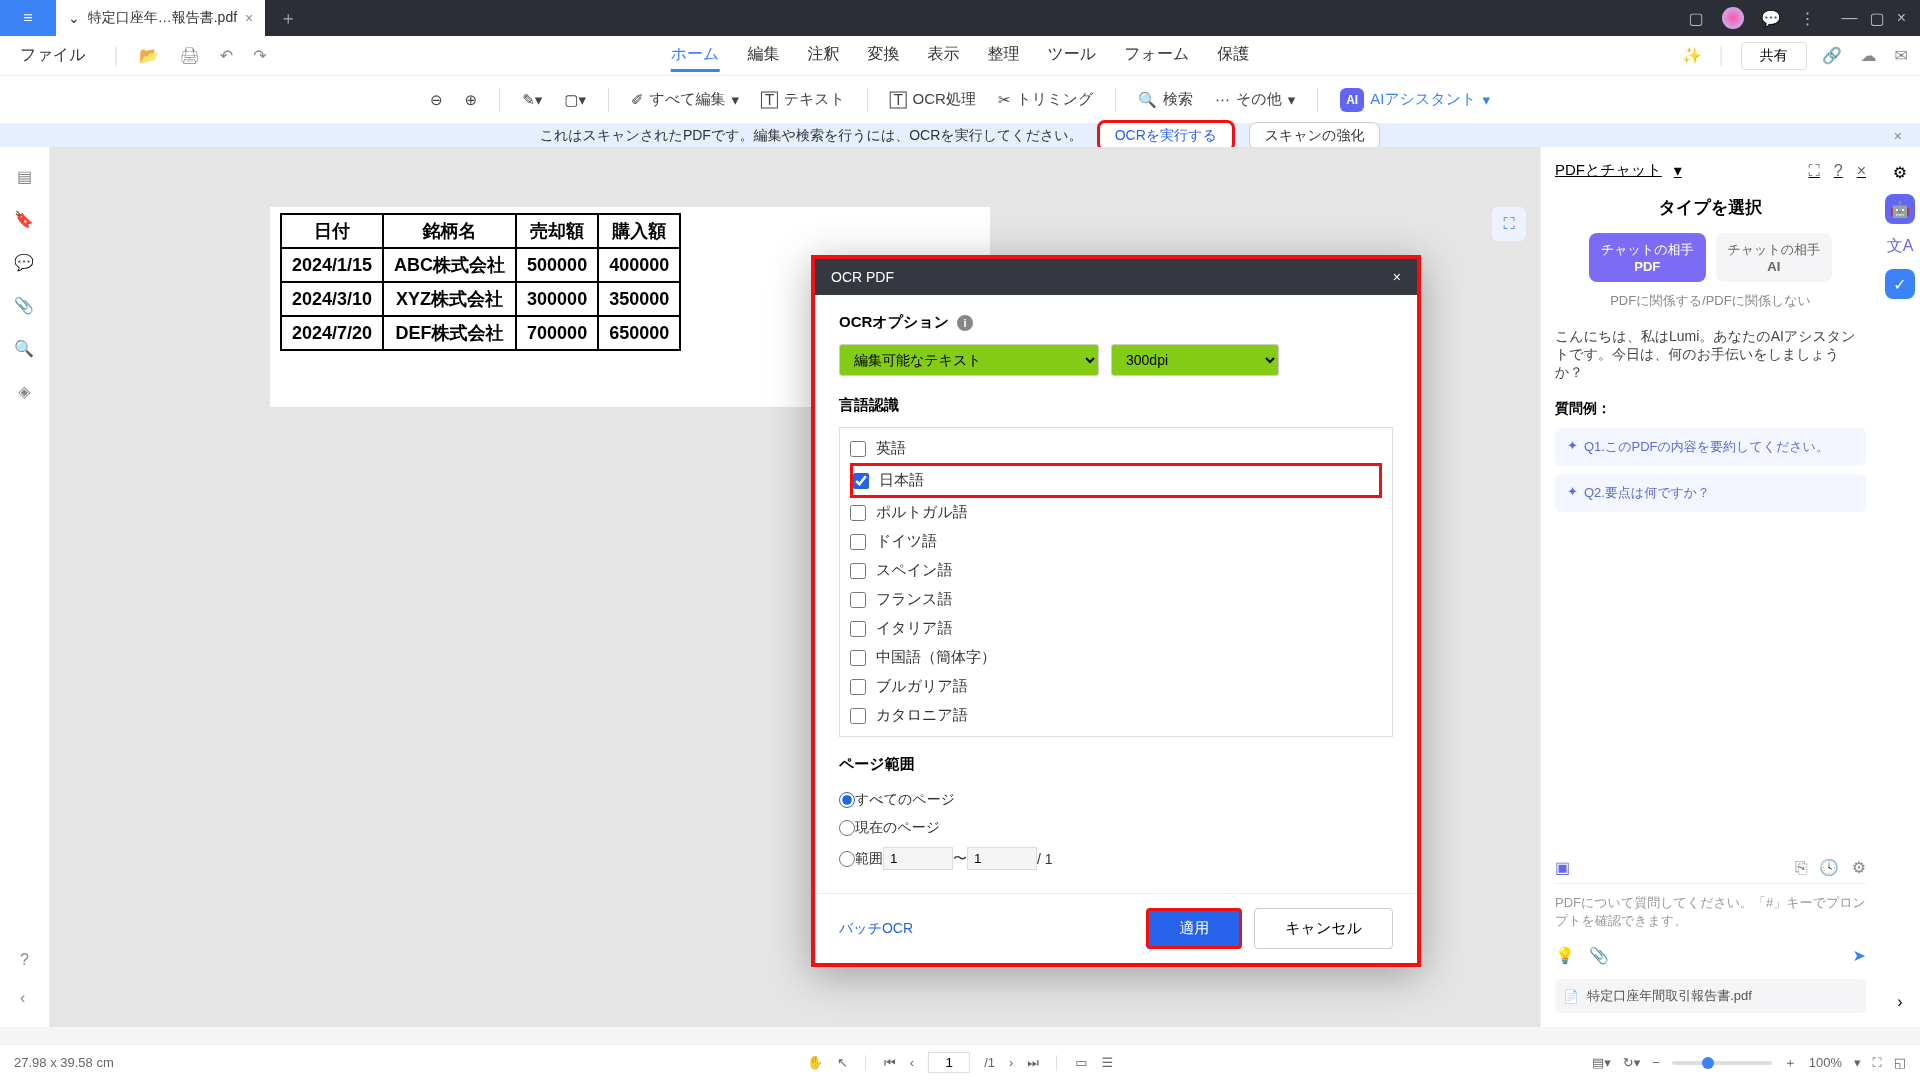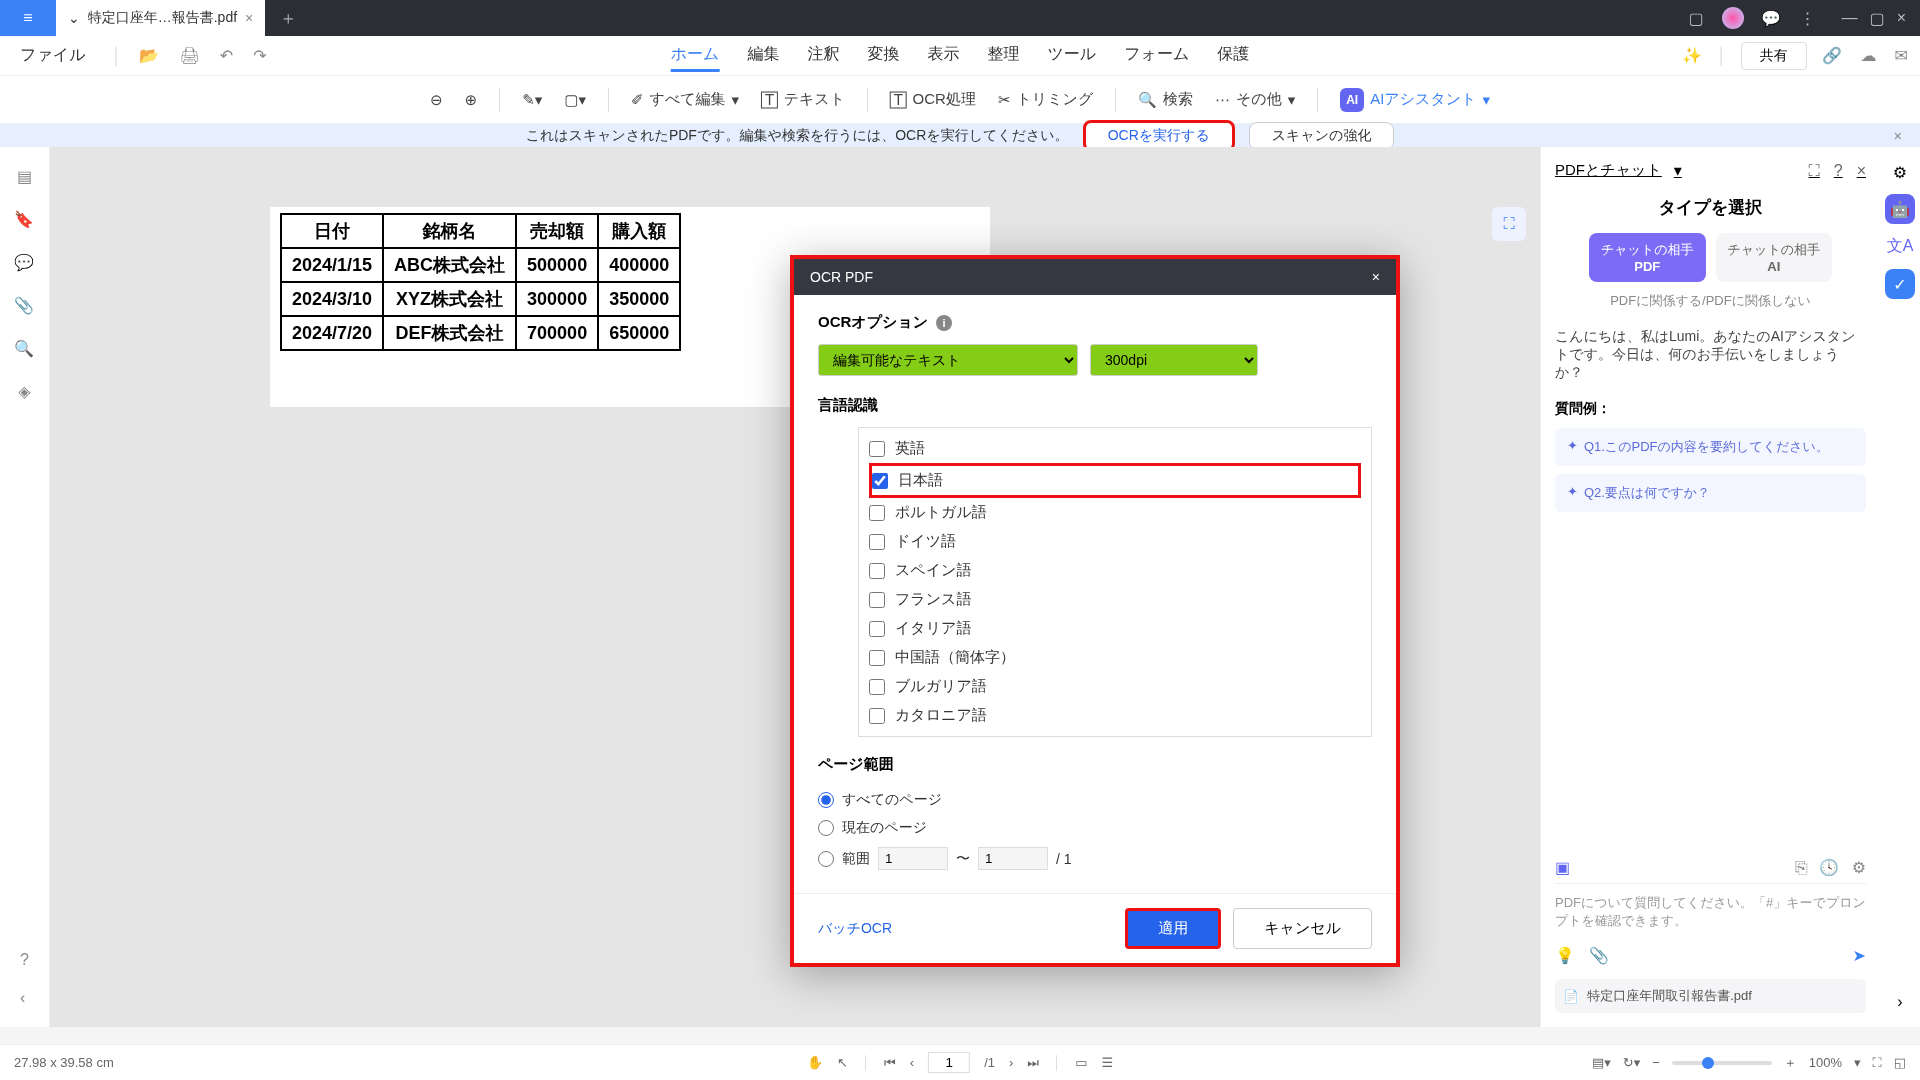--- a/index.html
+++ b/index.html
@@ -20,21 +20,21 @@
 .menu-tab.active { color: #3b82f6; border-bottom: 3px solid #3b82f6; }
 .menu-right { margin-left: auto; display: flex; align-items: center; gap: 14px; }
 .sparkle { color: #f5a623; }
 .share-btn { border: 1px solid #ddd; padding: 4px 18px; border-radius: 4px; font-size: 14px; }
 .toolbar { height: 48px; background: #fff; display: flex; align-items: center; padding: 0 10px; gap: 22px; border-bottom: 1px solid #eee; justify-content: center; }
 .tool { display: flex; align-items: center; gap: 6px; color: #444; font-size: 15px; cursor: pointer; }
 .tool-sep { width: 1px; height: 24px; background: #ddd; }
 .ai-btn { color: #3b82f6; }
 .ai-icon { width: 24px; height: 24px; background: #6366f1; border-radius: 6px; display: flex; align-items: center; justify-content: center; color: #fff; font-size: 12px; font-weight: bold; }
 .banner { height: 23px; background: #e6efff; display: flex; align-items: center; justify-content: center; gap: 14px; font-size: 14px; color: #333; position: relative; }
-.banner-btn { border: 1px solid #ccc; padding: 4px 22px; background: #fff; border-radius: 8px; cursor: pointer; font-size: 14px; }
+.banner-btn { border: 1px solid #ccc; padding: 4px 15px; background: #fff; border-radius: 8px; cursor: pointer; font-size: 14px; }
 .banner-btn.primary { color: #2563eb; border: 3px solid #e11; }
 .banner-close { position: absolute; right: 18px; color: #888; cursor: pointer; }
 .main { display: flex; height: calc(100% - 200px); }
 .left-panel { width: 50px; background: #fff; border-right: 1px solid #eee; display: flex; flex-direction: column; align-items: center; gap: 24px; padding: 20px 0; color: #888; }
 .left-panel-bottom { margin-top: auto; }
 .doc-area { flex: 1; background: #e5e5e5; position: relative; overflow: hidden; }
 .page { position: absolute; left: 220px; top: 60px; background: #fff; width: 720px; height: 200px; }
 .grid { border-collapse: collapse; position: absolute; left: 10px; top: 6px; }
 .grid td { border: 2px solid #000; padding: 4px 10px; font-size: 18px; font-weight: 600; text-align: center; }
 .fit-icon { position: absolute; top: 60px; right: 14px; width: 34px; height: 34px; background: #eef2ff; border-radius: 6px; display: flex; align-items: center; justify-content: center; color: #3b82f6; }
@@ -53,36 +53,36 @@
 .chat-tab:not(.active) { background: #f5f5f7; color: #666; }
 .chat-sub { font-size: 13px; color: #888; text-align: center; margin-bottom: 18px; }
 .greeting { font-size: 14px; color: #444; margin-bottom: 18px; }
 .qex { font-size: 14px; font-weight: 600; margin-bottom: 10px; }
 .q-card { background: #f4f6ff; padding: 10px 12px; border-radius: 6px; margin-bottom: 8px; color: #5b6cd9; font-size: 13px; display: flex; gap: 6px; cursor: pointer; }
 .chat-bottom { margin-top: auto; }
 .chat-input { font-size: 13px; color: #999; padding: 10px 0; border-top: 1px solid #eee; }
 .chat-actions { display: flex; gap: 14px; color: #888; padding: 6px 0; align-items: center; }
 .send-btn { margin-left: auto; color: #3b82f6; }
 .attached { display: flex; align-items: center; gap: 8px; padding: 8px; background: #f5f5f7; border-radius: 6px; font-size: 13px; color: #555; margin-top: 8px; }
-.dialog { position: absolute; left: 790px; top: 255px; width: 610px; background: #fff; border: 4px solid #e11; box-shadow: 0 8px 40px rgba(0,0,0,0.3); }
+.dialog { position: absolute; left: 811px; top: 255px; width: 610px; background: #fff; border: 4px solid #e11; box-shadow: 0 8px 40px rgba(0,0,0,0.3); }
 .dialog-title { background: #353841; color: #fff; padding: 10px 16px; display: flex; align-items: center; font-size: 14px; }
 .dialog-close { margin-left: auto; cursor: pointer; }
 .dialog-body { padding: 18px 24px; }
 .dlg-h { font-size: 15px; font-weight: 600; margin-bottom: 12px; display: flex; align-items: center; gap: 8px; }
 .dlg-selects { display: flex; gap: 12px; margin-bottom: 20px; }
 .dlg-sel { border: 1px solid #ccc; padding: 6px 10px; font-size: 14px; border-radius: 3px; background: #84cc16; }
 .dlg-sel.w1 { width: 260px; }
 .dlg-sel.w2 { width: 168px; }
-.lang-list { border: 1px solid #ddd; height: 310px; overflow-y: auto; padding: 6px 10px; position: relative; margin-left: 40px; }
+.lang-list { border: 1px solid #ddd; height: 310px; overflow-y: auto; padding: 6px 10px; position: relative; }
 .lang-item { display: flex; align-items: center; gap: 10px; padding: 5px 0; font-size: 15px; color: #333; }
 .lang-item input { width: 16px; height: 16px; }
 .lang-item.hl { border: 3px solid #e11; padding-right: 40px; }
 .lang-item input:checked { accent-color: #2563eb; }
 .page-range { margin-top: 18px; }
-.radio-row { display: flex; align-items: center; gap: 8px; padding: 5px 0; font-size: 14px; color: #333; }
+.radio-row { display: flex; align-items: center; padding: 5px 0; font-size: 14px; color: #333; }
 .radio-row input[type=radio] { accent-color: #2563eb; width: 16px; height: 16px; }
 .range-input { width: 70px; border: 1px solid #ddd; padding: 3px 6px; background: #f5f5f5; }
 .dialog-foot { display: flex; align-items: center; padding: 14px 24px; border-top: 1px solid #eee; }
 .batch-link { color: #2563eb; font-size: 14px; cursor: pointer; }
 .dlg-btn { padding: 8px 30px; border-radius: 4px; font-size: 15px; cursor: pointer; border: 1px solid #ccc; background: #fff; }
 .dlg-btn.primary { background: #2563eb; color: #fff; border: 3px solid #e11; }
 .foot-btns { margin-left: auto; display: flex; gap: 12px; }
 .status { position: absolute; bottom: 0; left: 0; right: 0; height: 36px; background: #fff; border-top: 1px solid #eee; display: flex; align-items: center; padding: 0 14px; font-size: 13px; color: #666; gap: 14px; }
 .status-center { position: absolute; left: 50%; transform: translateX(-50%); display: flex; align-items: center; gap: 14px; }
 .page-inp { width: 42px; border: 1px solid #ddd; text-align: center; padding: 2px; }

